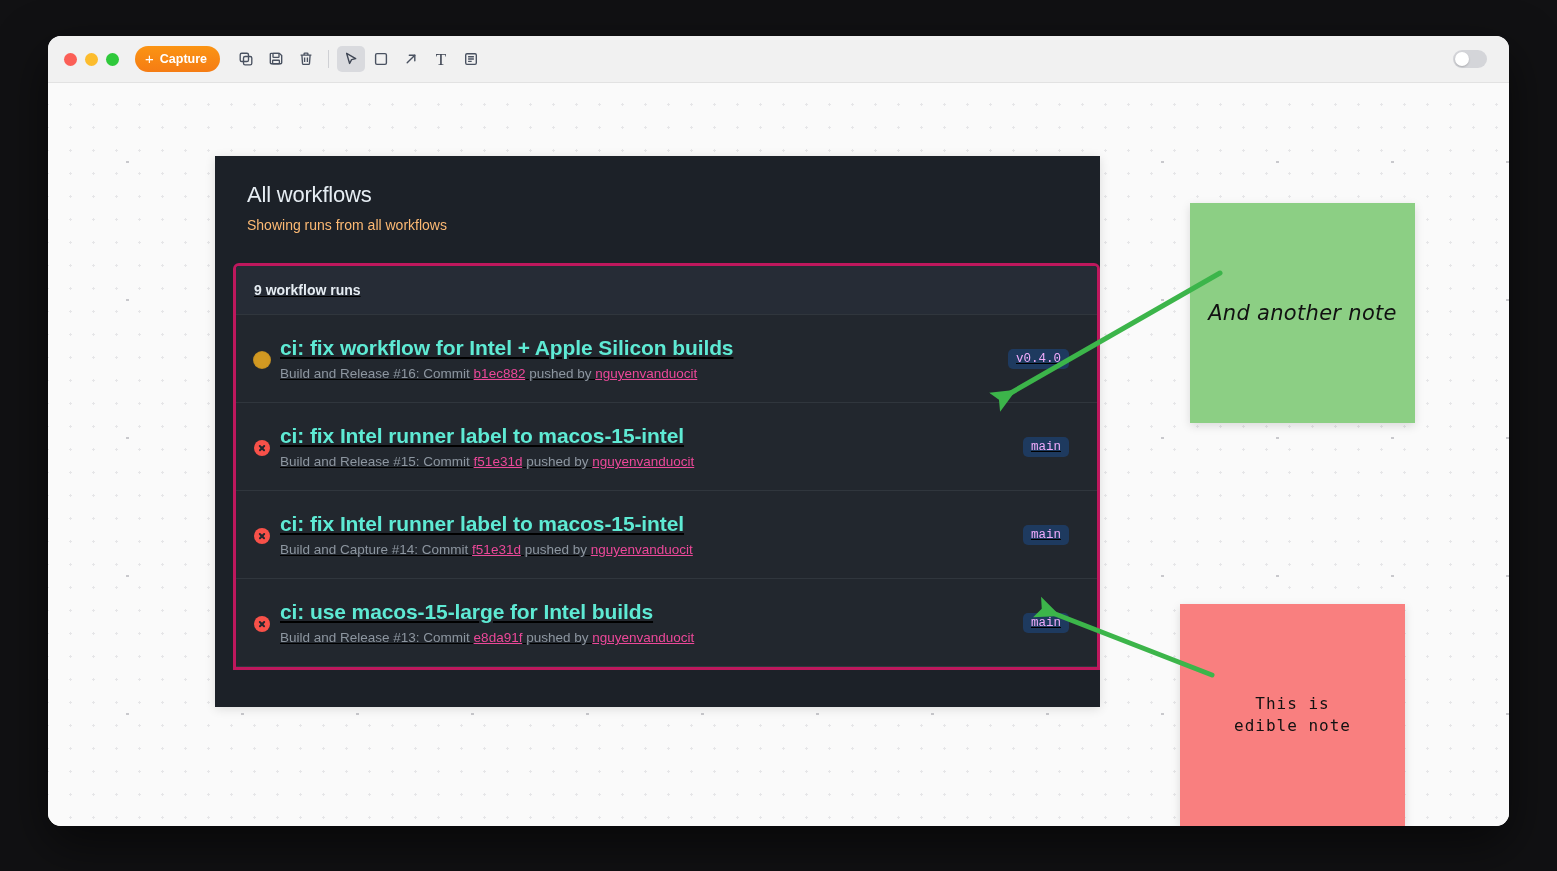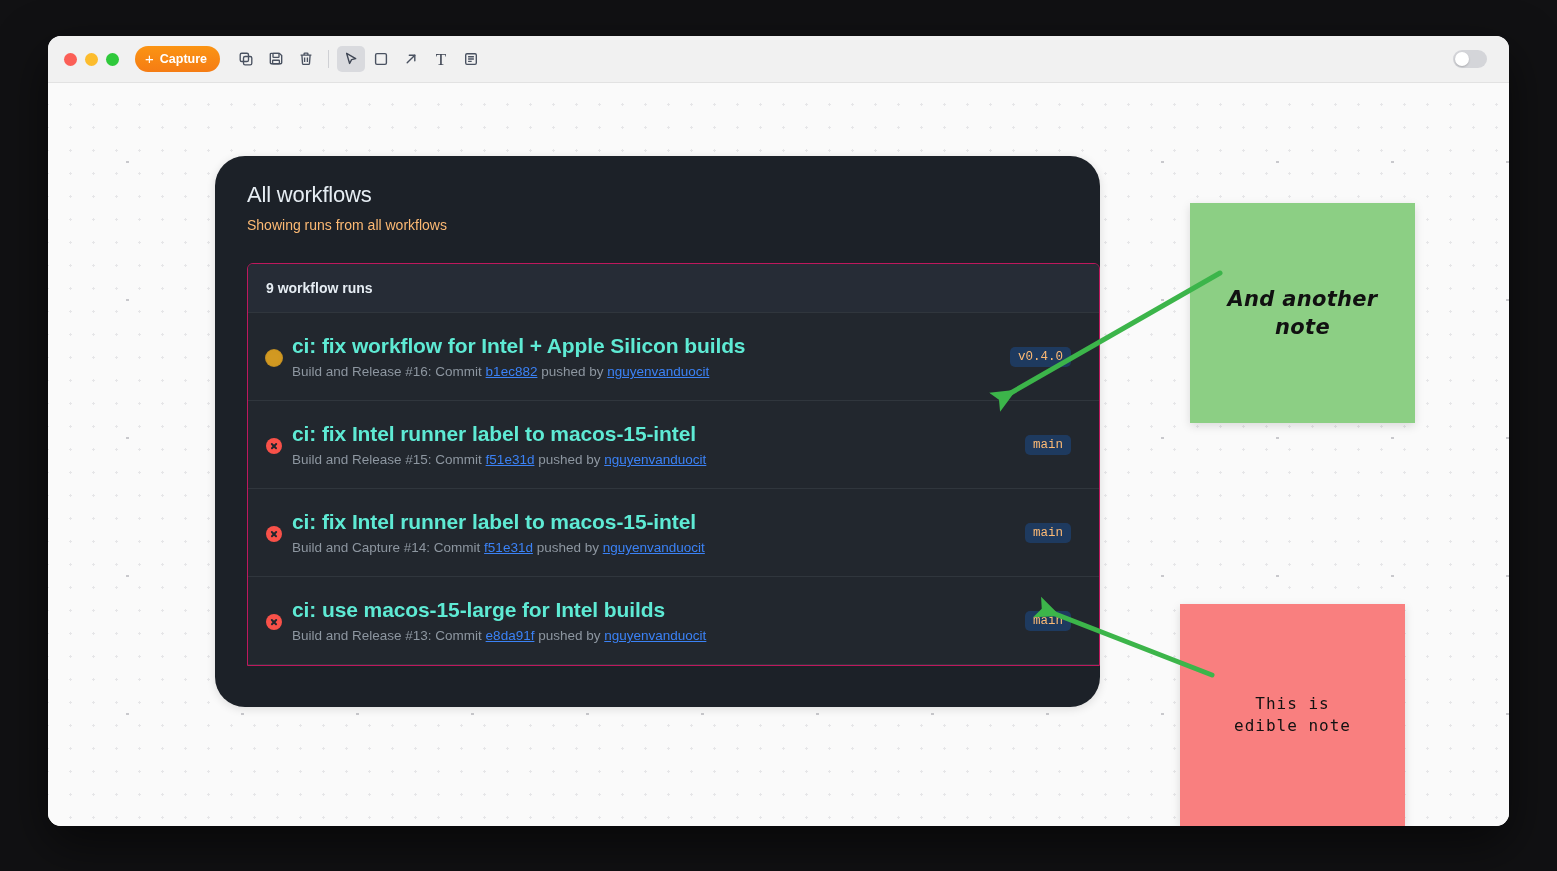--- a/index.html
+++ b/index.html
@@ -97,35 +97,35 @@
   }
 
   
   #screenshot-card {
     position: absolute;
     left: 167px; top: 73px;
     width: 885px; height: 551px;
     background: #1c2128;
     overflow: hidden;
     box-shadow: 0 2px 10px rgba(0,0,0,0.12);
-    border-radius: 30px;
   }
   #gh-header { padding: 26px 32px 0 32px; }
   #gh-title {
     color: #e6edf3; font-size: 22px; font-weight: 400; letter-spacing: -0.2px;
   }
   #gh-subtitle {
     color: #fdba74; font-size: 14px; margin-top: 9px;
   }
   #runs-card {
-    margin: 30px 0 0 32px;
-    border: 1px solid #be185d;
+    margin: 30px 0 0 18px;
+    border: 3px solid #be185d;
     border-top-left-radius: 6px; border-top-right-radius: 6px;
     background: #22272e;
     overflow: hidden;
+    text-decoration: underline;
   }
   #runs-card-header {
     padding: 16px 18px;
     background: #262c36;
     border-bottom: 1px solid #30363d;
     color: #e6edf3; font-size: 14px; font-weight: bold;
   }
   .run-row {
     display: flex; align-items: center;
     padding: 16px 18px;
@@ -156,44 +156,44 @@
   .status-dot.failure::after  { transform: translate(-50%,-50%) rotate(-45deg); }
 
   .run-main { flex: 1 1 auto; min-width: 0; }
   .run-title {
     color: #5eead4; font-size: 21px; font-weight: bold; letter-spacing: -0.1px;
     white-space: nowrap;
   }
   .run-meta {
     color: #8d96a0; font-size: 13.5px; margin-top: 6px; white-space: nowrap;
   }
-  .run-meta .lnk { color: #3b82f6; text-decoration: underline; }
+  .run-meta .lnk { color: #ec4899; text-decoration: underline; }
   .run-side { flex: 0 0 auto; display: flex; align-items: center; padding-right: 10px; }
   .branch-badge {
     font-family: "Liberation Mono", monospace;
-    font-size: 12.5px; color: #fdba74;
+    font-size: 12.5px; color: #f0abfc;
     background: #1e3a5f; border-radius: 5px;
     padding: 3px 8px; white-space: nowrap; text-align: right;
   }
 
   
   .sticky {
     position: absolute;
     display: flex; align-items: center; justify-content: center;
     text-align: center;
     padding: 14px;
     box-shadow: 0 3px 9px rgba(0,0,0,0.13);
     color: #111111;
     line-height: 1.35;
   }
   #note-green {
     left: 1142px; top: 120px; width: 225px; height: 220px;
     background: #8ccf84;
     font-family: "DejaVu Sans", sans-serif;
-    font-size: 21px; font-style: italic; font-weight: 700;
+    font-size: 21px; font-style: italic; font-weight: 400;
     letter-spacing: 0.3px;
   }
   #note-pink {
     left: 1132px; top: 521px; width: 225px; height: 222px;
     background: #f97f7f;
     font-family: "DejaVu Sans Mono", monospace;
     font-size: 16px; letter-spacing: 1px;
   }
 
   

